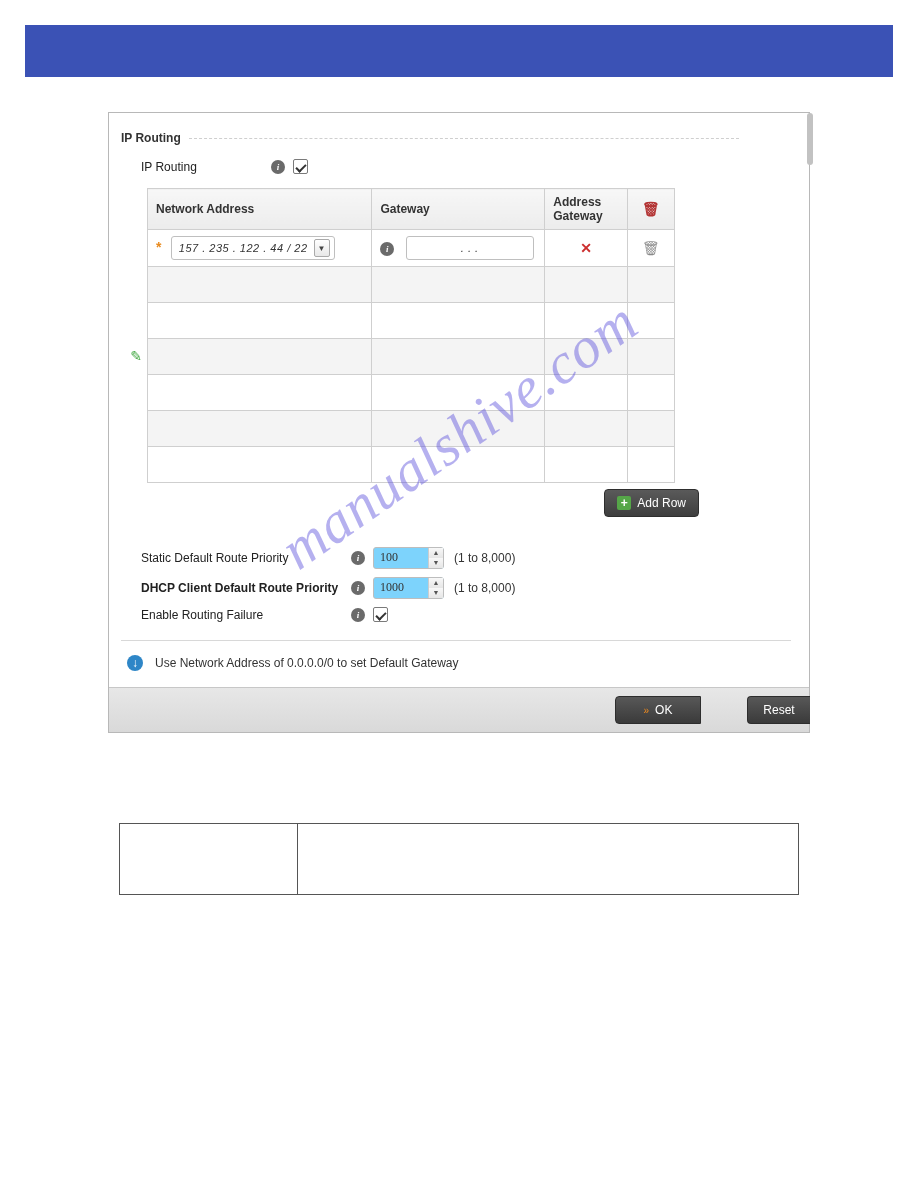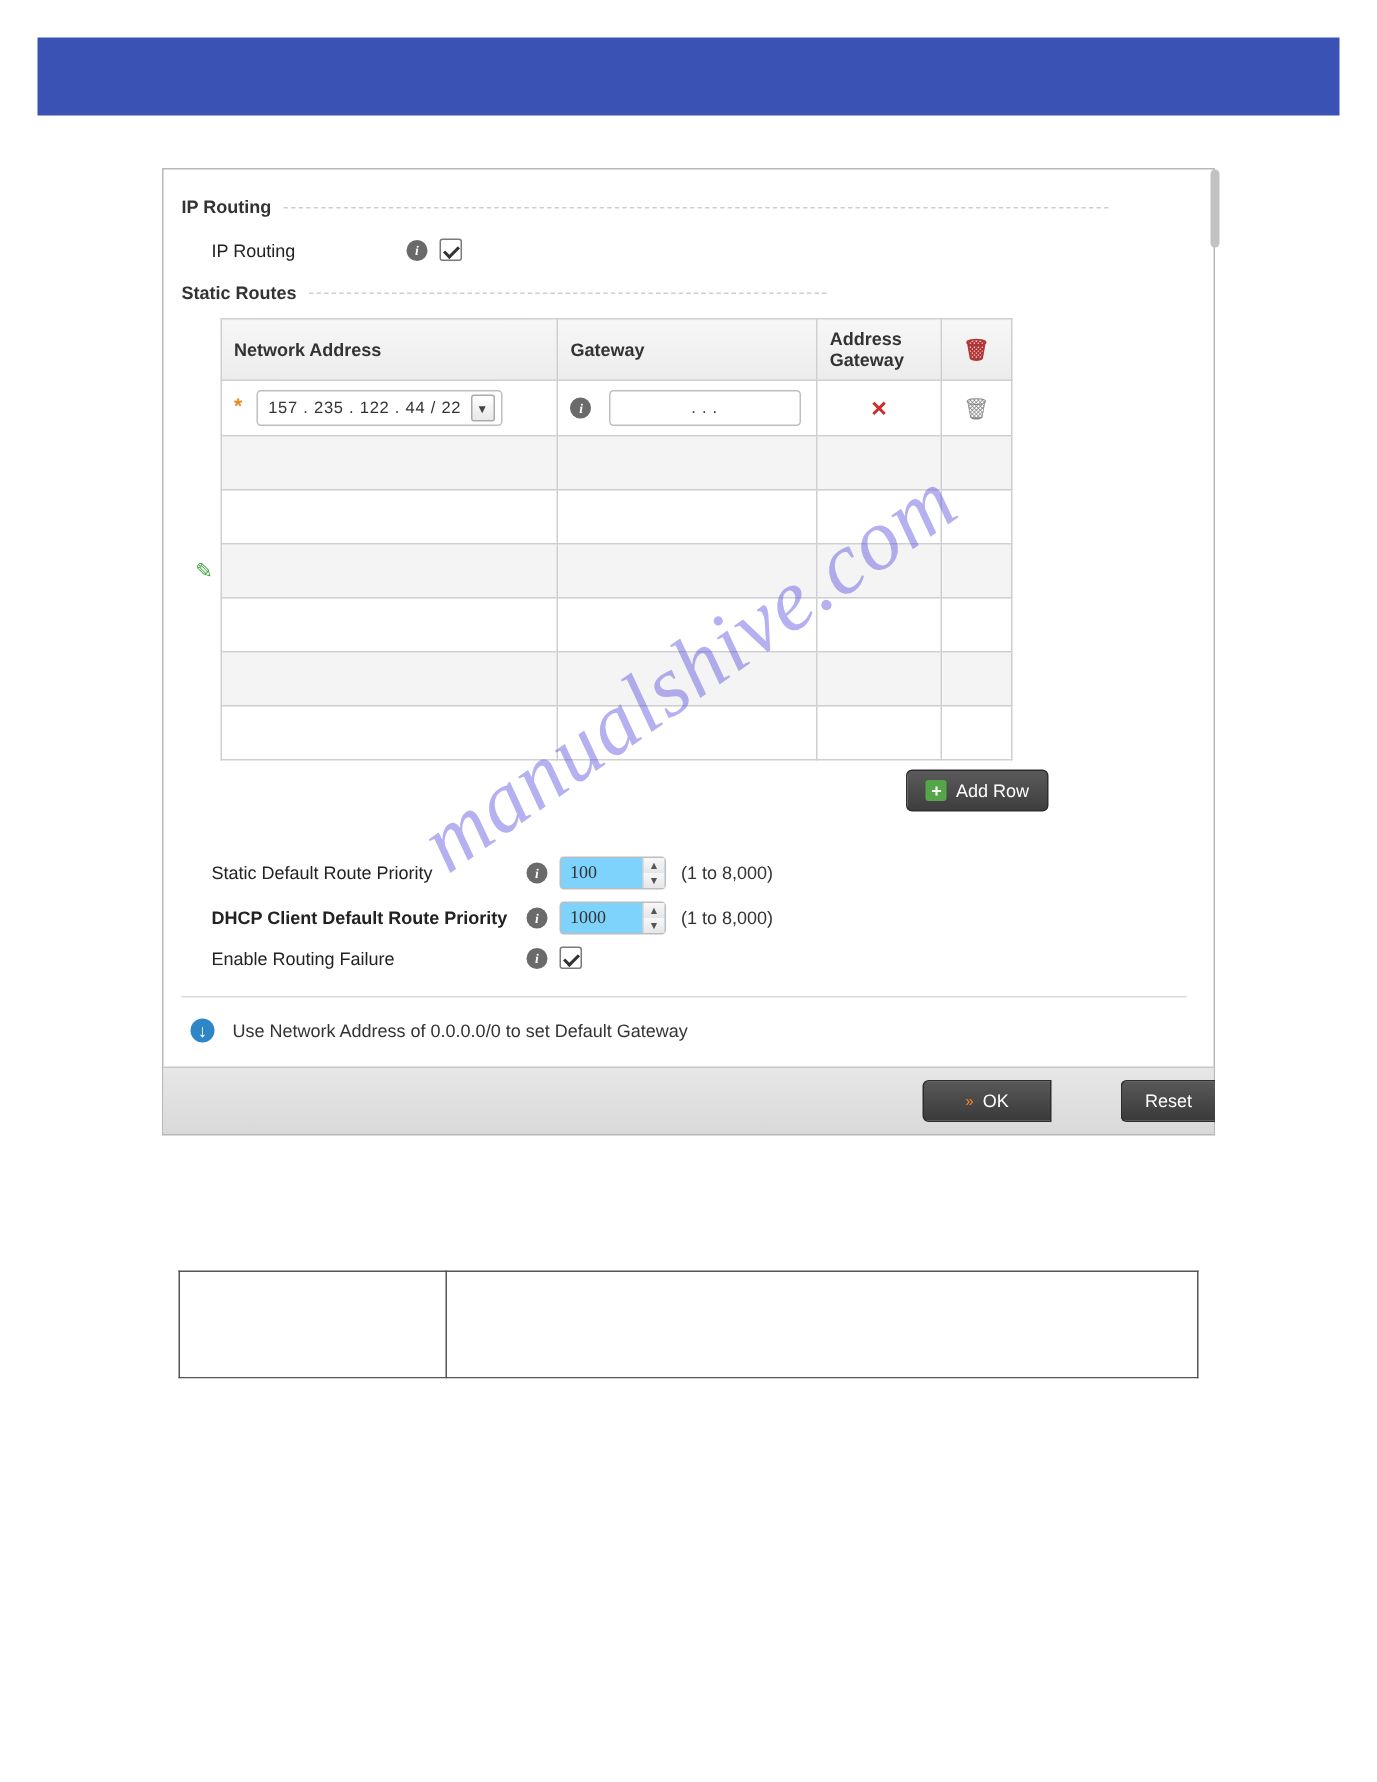--- a/index.html
+++ b/index.html
@@ -127,21 +127,21 @@
   .star { color: #e88a1e; font-weight: bold; font-size: 14px; margin-right: 6px; }
   .ip-box {
     display: inline-flex;
     align-items: center;
     border: 1px solid #bfbfbf;
     border-radius: 3px;
     background: #fff;
     padding: 2px 4px;
     height: 18px;
   }
-  .ip-box .seg { padding: 0 3px; font-size: 11px; color: #333; letter-spacing: .5px; }
+  .ip-box .seg { padding: 0 3px; font-size: 11px; color: #333; letter-spacing: .5px; font-style: italic; }
   .dd {
     display: inline-flex; align-items: center; justify-content: center;
     width: 14px; height: 16px;
     border: 1px solid #aaa; border-radius: 2px;
     margin-left: 3px;
     background: linear-gradient(#fff,#e8e8e8);
     font-size: 8px; color: #444;
   }
   .trash-icon { color: #b33434; font-size: 14px; }
   .x-icon { color: #cc2e2e; font-weight: bold; font-size: 14px; }
@@ -264,24 +264,20 @@
         <span class="sh-rule mid"></span>
       </div>
       <div class="row">
         <span class="lbl" style="width:130px;">IP Routing</span>
         <span class="info-icon">i</span>
         <span class="chk checked"></span>
       </div>
     </div>
 
     <div class="section">
-      <div class="section-head">
-        <span class="sh-label">Static Routes</span>
-        <span class="sh-rule short"></span>
-      </div>
 
       <div class="routes-wrap">
         <div class="edit-column">
           <span class="pencil-icon">✎</span>
         </div>
         <table class="routes-table">
           <thead>
             <tr>
               <th class="col-net">Network Address</th>
               <th class="col-gw">Gateway</th>

